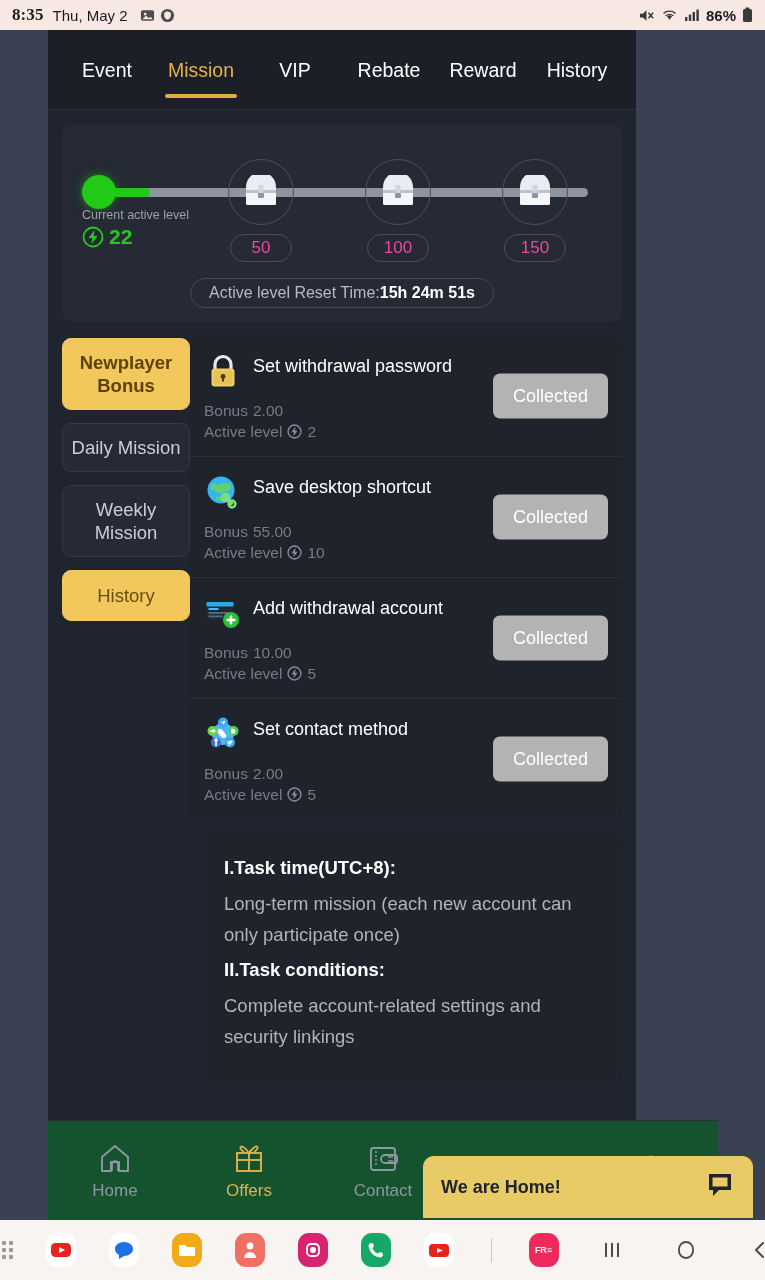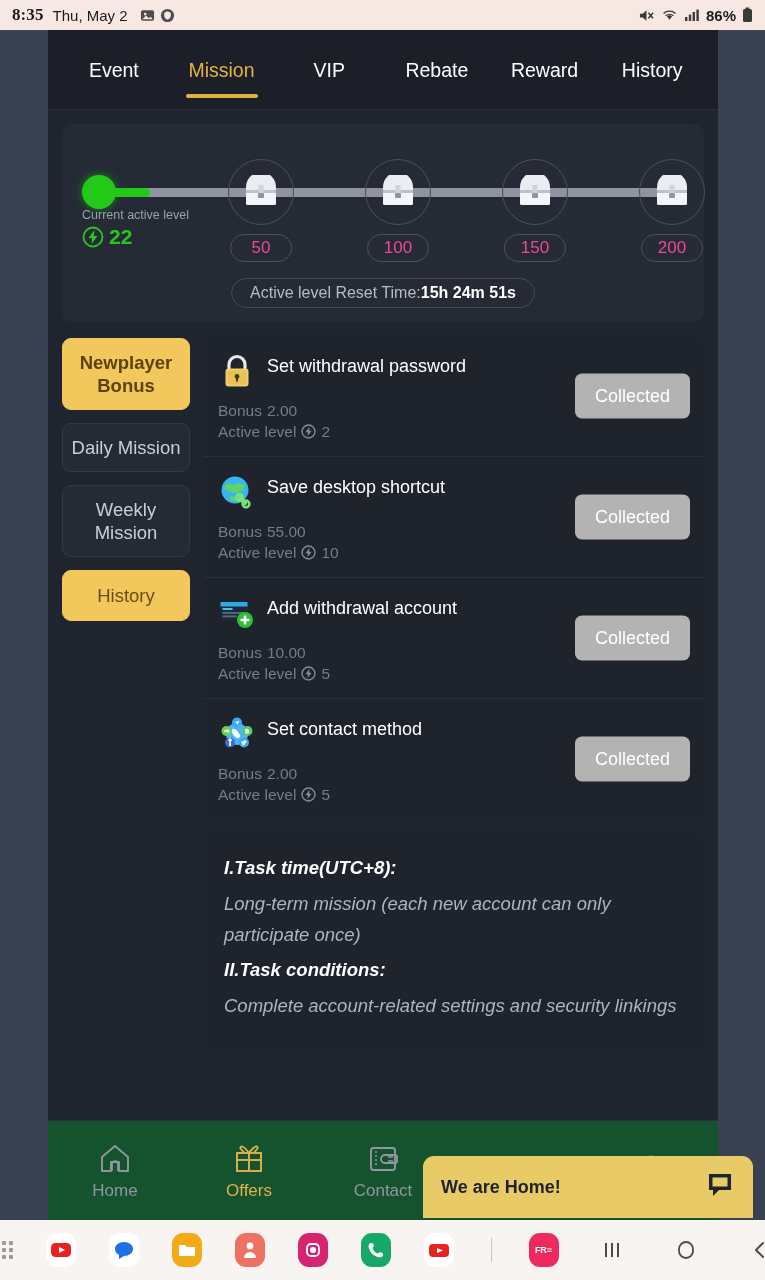--- a/index.html
+++ b/index.html
@@ -19,21 +19,21 @@
   }
   .sb-left { display:flex; align-items:center; gap:9px; }
   .sb-time { font-weight:700; font-size:17px; letter-spacing:.1px;font-family:Liberation Serif, serif; }
   .sb-date { font-size:15px; }
   .sb-icons-left { display:flex; align-items:center; gap:5px; margin-left:3px; }
   .sb-right { margin-left:auto; display:flex; align-items:center; gap:6px; }
   .sb-batt-txt { font-weight:700; font-size:15px; }
 
   
   .app {
-    position:absolute; left:48px; top:30px; width:670px; height:1090px;
+    position:absolute; left:48px; top:30px; width:588px; height:1090px;
     background:#20242e; overflow:hidden;
   }
 
   
   .tabbar {
     height:80px; background:#1c1f27; display:flex; align-items:center;
     padding:0 12px; border-bottom:1px solid #2b303b;
   }
   .tab {
     flex:1; text-align:center; color:#ffffff; font-size:19.5px;
@@ -86,21 +86,21 @@
     color:#26c91b; font-size:21px; font-weight:600;
   }
   .reset-pill {
     position:absolute; left:50%; transform:translateX(-50%); bottom:14px;
     border:1px solid #444a58; border-radius:16px; padding:5px 18px;
     font-size:16px; color:#b6bcc7; white-space:nowrap;
   }
   .reset-pill b { color:#ffffff; font-weight:700; }
 
   
-  .content-row { display:flex; gap:14px; margin-top:14px; }
+  .content-row { display:flex; margin-top:14px; }
 
   
   .sidebar { width:128px; flex:0 0 128px; padding-top:2px; }
   .side-btn {
     width:128px; border-radius:9px; margin-bottom:13px;
     display:flex; align-items:center; justify-content:center; text-align:center;
     font-size:18.5px; line-height:23px; padding:12px 6px;
     background:#252a35; color:#c9ced8; border:1px solid #333a47; cursor:pointer;
   }
   .side-btn.sel { background:#f2c75c; color:#5c430b; border-color:#f2c75c; font-weight:600; }
@@ -458,21 +458,21 @@
               </div>
             </div>
             <button class="btn-collected">Collected</button>
           </div>
 
         </div>
       </div>
 
       <div style="display:flex; gap:14px;">
         <div style="width:128px; flex:0 0 128px;"></div>
-        <div class="desc" style="flex:1;font-style:italic;">
+        <div class="desc" style="flex:1;">
           <h4>I.Task time(UTC+8):</h4>
           <p>Long-term mission (each new account can only participate once)</p>
           <h4>II.Task conditions:</h4>
           <p>Complete account-related settings and security linkings</p>
         </div>
       </div>
 
     </div>
   </div>
 

